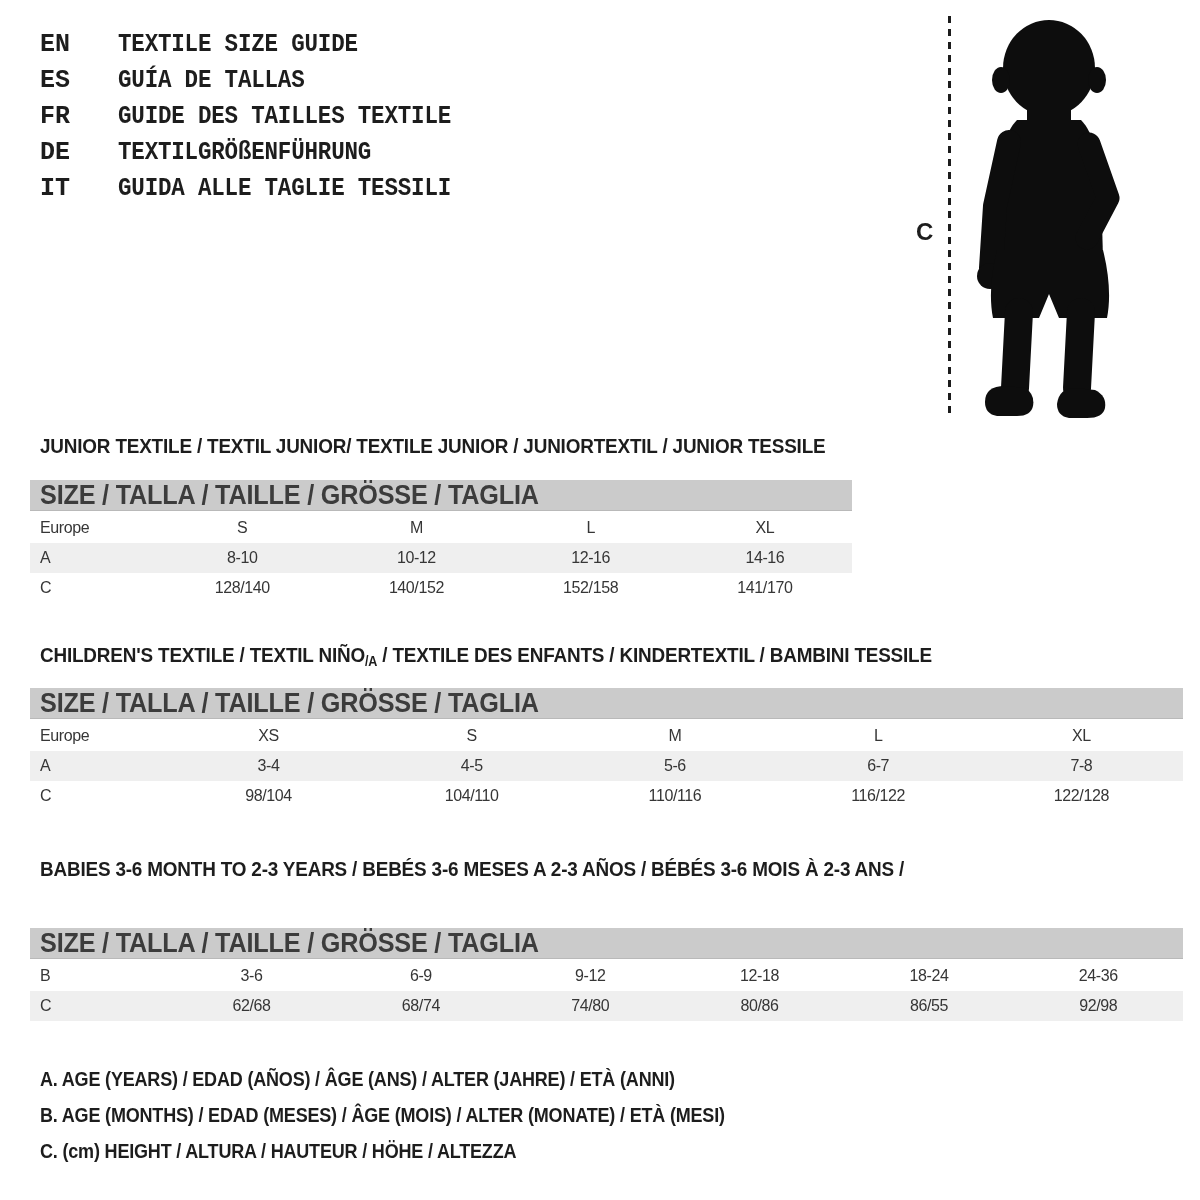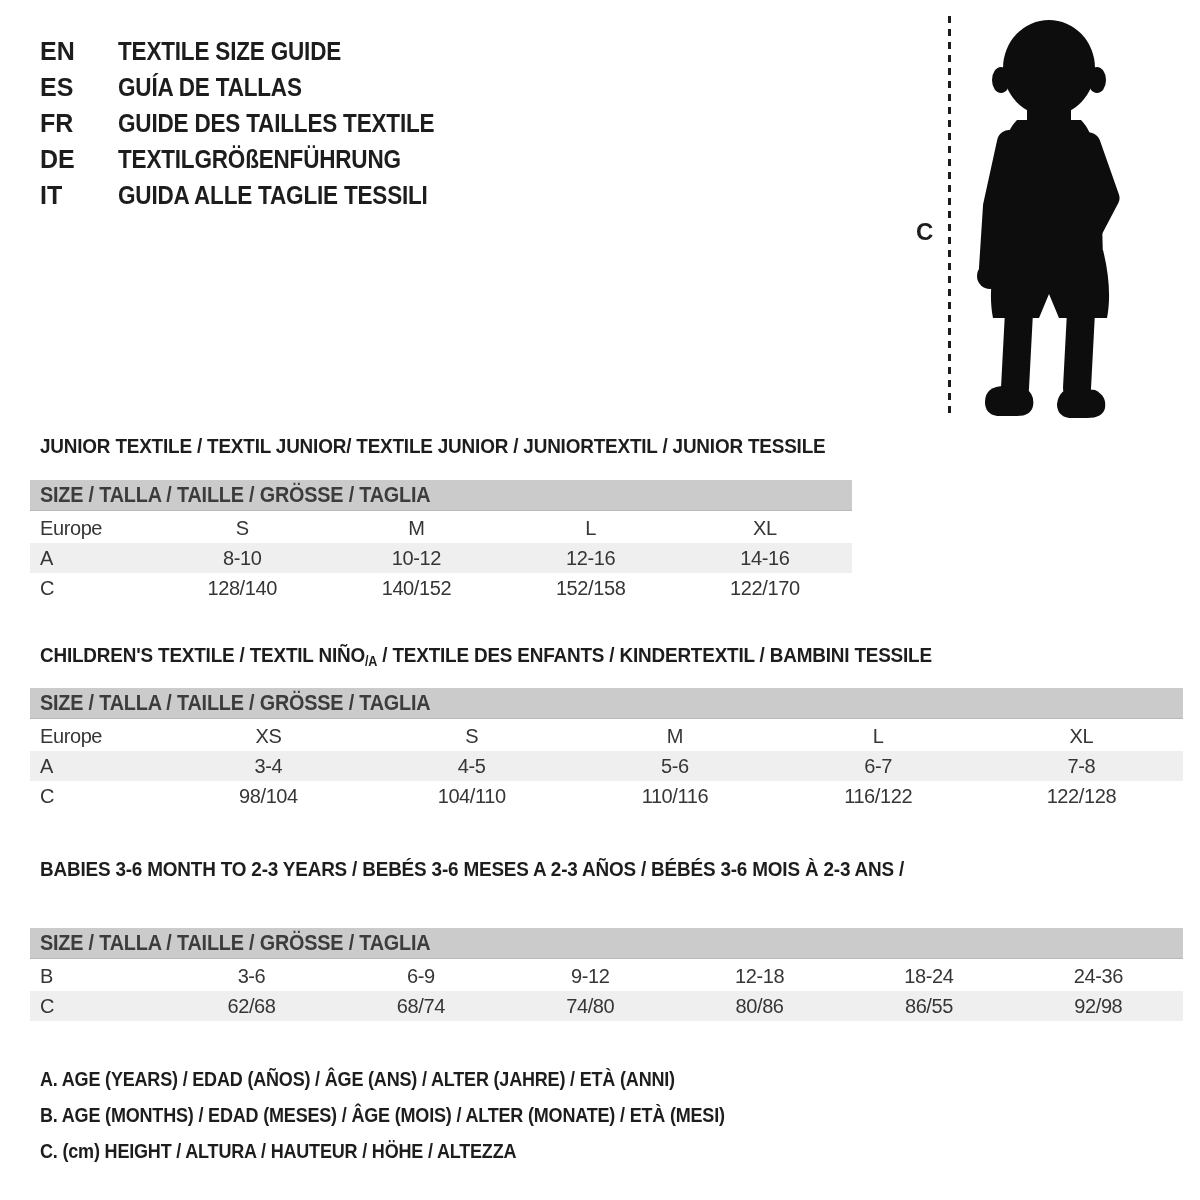--- a/index.html
+++ b/index.html
@@ -4,38 +4,38 @@
 <style>
   html,body{margin:0;padding:0;}
   body{
     width:1200px;height:1200px;position:relative;background:#ffffff;
     font-family:"Liberation Sans", sans-serif;color:#222;overflow:hidden;
   }
   .abs{position:absolute;}
   .squeeze{display:inline-block;transform:scaleX(0.9);transform-origin:0 50%;letter-spacing:-0.2px;white-space:nowrap;}
 
   
-  .lang-row{display:flex;height:36px;align-items:flex-end;}
+  .lang-row{display:flex;height:36px;align-items:flex-start;font-family:Liberation Mono, monospace;}
   .lang-code{width:78px;font-weight:bold;font-size:25px;color:#1d1d1d;}
   .lang-label{font-weight:bold;font-size:25px;color:#1d1d1d;}
 
   
   .dash-line{width:3px;height:400px;background:repeating-linear-gradient(to bottom,#1c1c1c 0 7px,transparent 7px 13px);}
   .measure-label{font-weight:bold;font-size:24px;color:#1d1d1d;}
 
   
   .section-title{font-weight:bold;font-size:21px;color:#1d1d1d;white-space:nowrap;}
   .title-sub{font-size:14px;vertical-align:-4px;font-weight:bold;}
 
   
   .size-bar{height:31px;background:#cbcbcb;border-bottom:1px solid #b9b9b9;
     display:flex;align-items:center;padding-left:10px;box-sizing:border-box;
-    font-weight:bold;font-size:22px;color:#3c3c3c;}
+    font-weight:bold;font-size:28px;color:#3c3c3c;}
   table.size-table{border-collapse:collapse;table-layout:fixed;width:100%;margin-top:2px;}
-  table.size-table td{height:30px;text-align:center;font-size:20px;color:#363636;letter-spacing:-0.4px;padding:0;}
+  table.size-table td{height:30px;text-align:center;font-size:16px;color:#363636;letter-spacing:-0.4px;padding:0;}
   table.size-table td:first-child{text-align:left;padding-left:10px;}
   table.size-table tr:nth-child(2){background:#efefef;}
   .tbl-narrow td:first-child{width:14%;}
   .tbl-wide td:first-child{width:11%;}
 
   
   .legend-line{height:36px;display:flex;align-items:flex-start;font-weight:bold;font-size:20px;color:#1d1d1d;}
 </style>
 </head>
 <body>
@@ -111,21 +111,21 @@
           <td>8-10</td>
           <td>10-12</td>
           <td>12-16</td>
           <td>14-16</td>
         </tr>
         <tr>
           <td>C</td>
           <td>128/140</td>
           <td>140/152</td>
           <td>152/158</td>
-          <td>122/170</td>
+          <td>141/170</td>
         </tr>
       </tbody>
   </table>
 </div>
 
 <div class="abs section-title" style="top:643px;left:40px;">
   <span class="squeeze">
     <span>CHILDREN'S TEXTILE / TEXTIL NIÑO</span><span class="title-sub">/A</span><span> / TEXTILE DES ENFANTS / KINDERTEXTIL / BAMBINI TESSILE</span>
   </span>
 </div>

